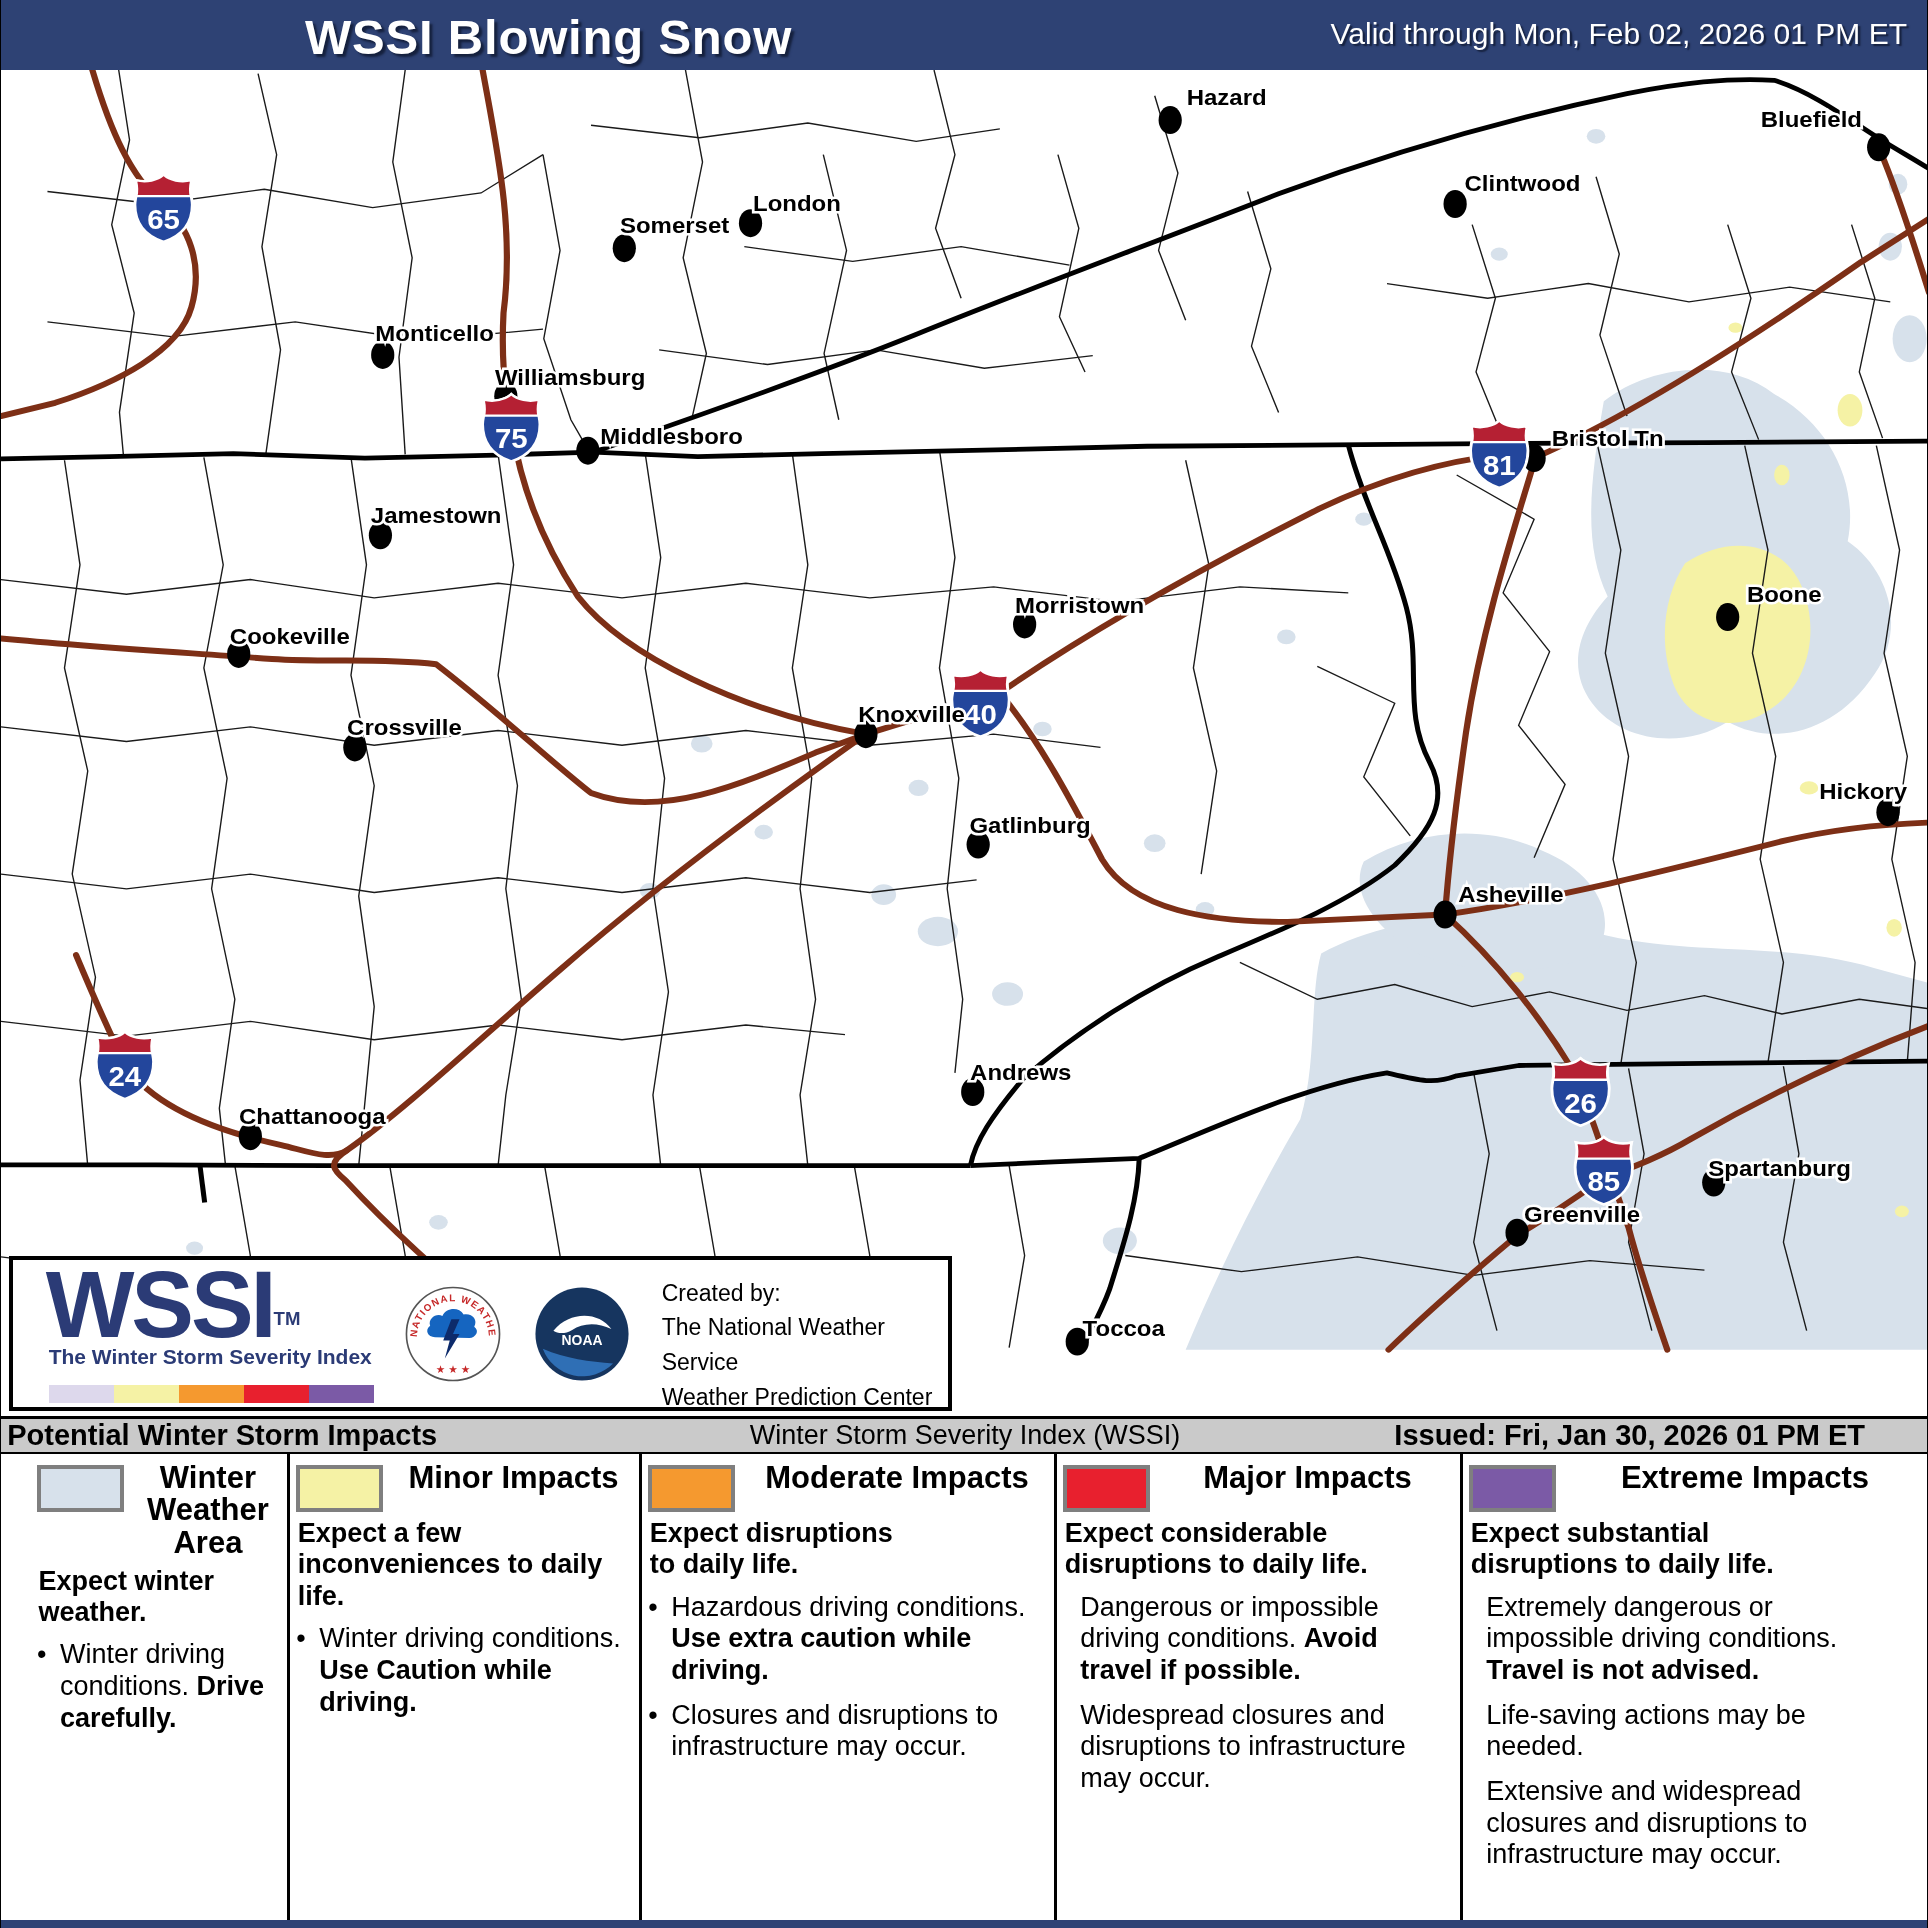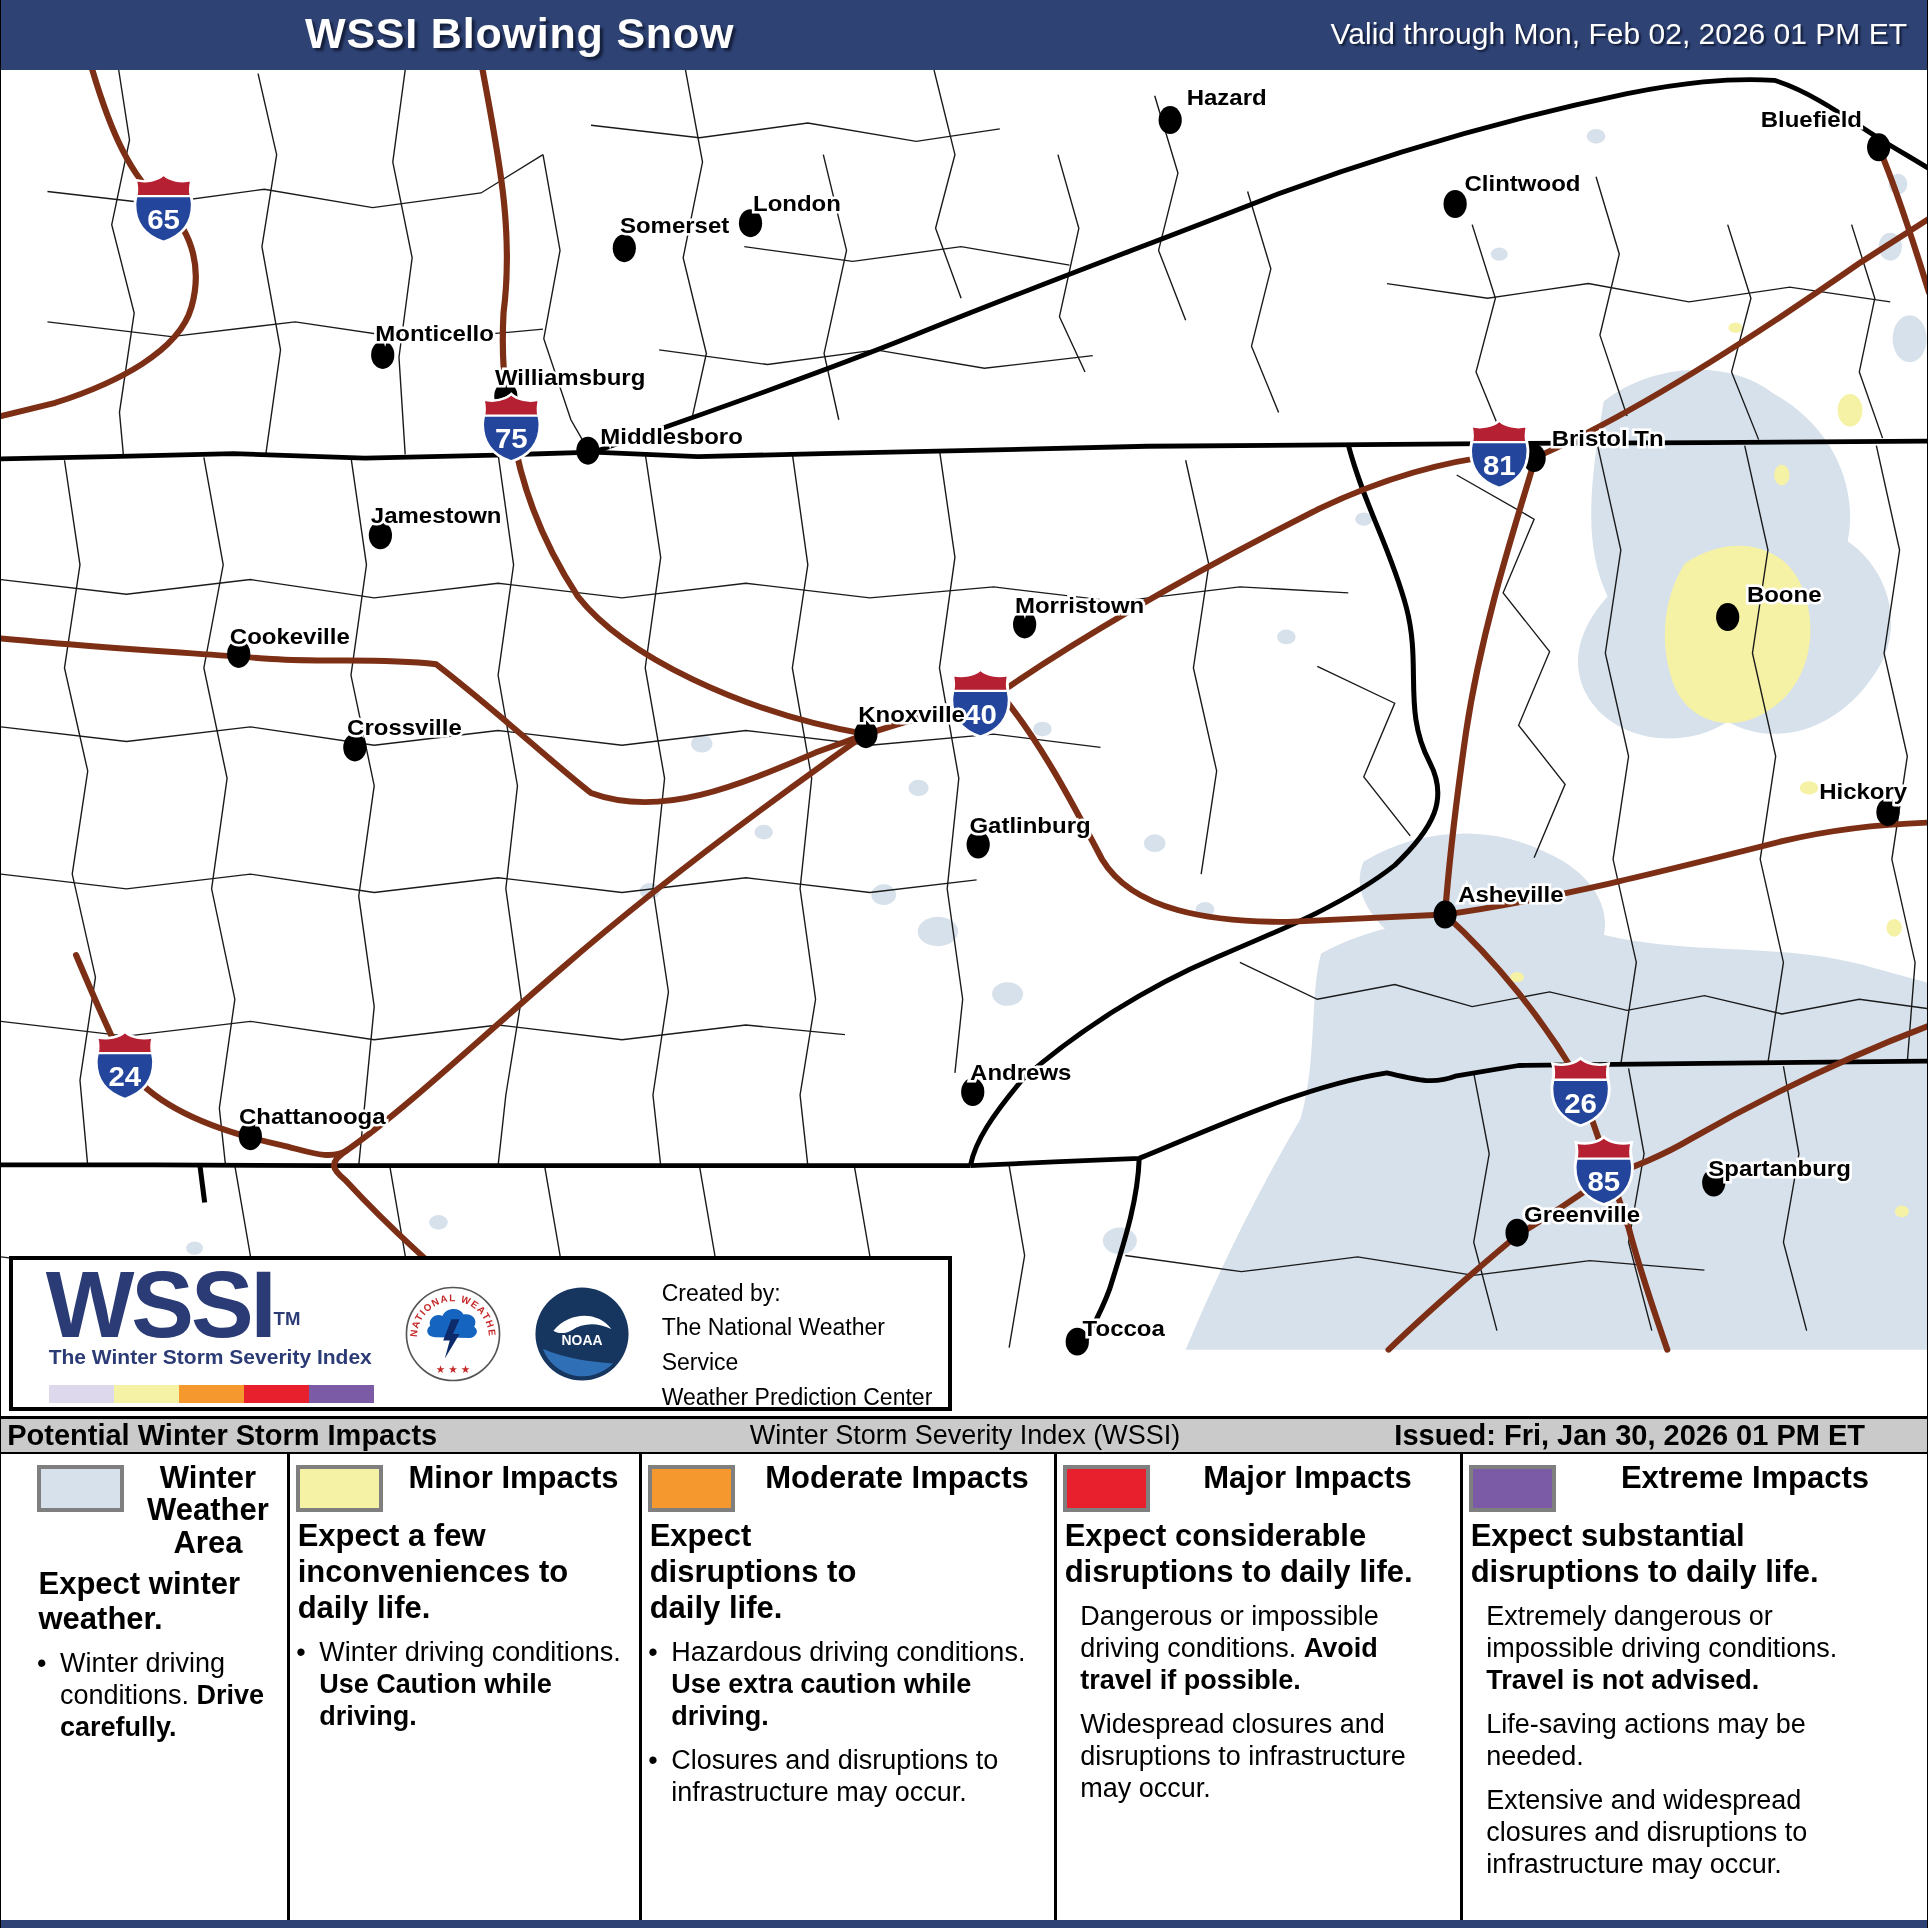--- a/index.html
+++ b/index.html
@@ -1,20 +1,20 @@
 <!DOCTYPE html>
 <html style="font-size:12.4px"><head>
 <meta charset="utf-8">
 <style>
   html,body{margin:0;padding:0;background:#ffffff;font-family:"Liberation Sans",sans-serif;}
   .page{position:relative;width:1928px;height:1928px;overflow:hidden;background:#fff;box-sizing:border-box;border-left:1.5px solid #000;border-right:1.5px solid #000;}
 
   
   .header{position:absolute;top:0;left:0;width:100%;height:70px;background:#2E4274;}
-  .header .title{position:absolute;left:304px;top:9.3px;font-size:43px;font-weight:bold;color:#fff;letter-spacing:0.8px;text-shadow:3.1px 3.1px 2.3px #15203d;}
+  .header .title{position:absolute;left:304px;top:9.3px;font-size:49px;font-weight:bold;color:#fff;letter-spacing:0.8px;text-shadow:3.1px 3.1px 2.3px #15203d;}
   .header .valid{position:absolute;right:20px;top:17px;font-size:30px;color:#fff;text-shadow:2.3px 2.3px 1.5px #15203d;}
 
   
   .map{position:absolute;top:70px;left:0;width:1928px;height:1346px;background:#fff;}
   .map svg.basemap{position:absolute;top:0;left:0;}
 
   
   .logo-box{position:absolute;left:7.7px;top:1186px;width:943px;height:155px;background:#fff;border:4.6px solid #000;box-sizing:border-box;padding-left:20px;}
   .wssi-big{position:absolute;left:33px;top:-9.3px;font-size:94px;font-weight:bold;color:#2B3B76;letter-spacing:-3.1px;}
   .wssi-tm{font-size:18.6px;font-weight:bold;vertical-align:12.4px;letter-spacing:0;}
@@ -32,21 +32,21 @@
   .graybar .gb-center{position:absolute;left:964px;transform:translateX(-50%);font-size:27px;color:#000;}
   .graybar .gb-right{position:absolute;right:64px;font-size:29px;font-weight:bold;color:#000;}
 
   
   .legend{position:absolute;top:1454px;left:0;width:1928px;height:466px;display:flex;background:#fff;}
   .col{box-sizing:border-box;padding:7.7px 6.2px 4.6px 6.2px;}
   .col.sep{border-right:3.1px solid #000;}
   .col-head{display:flex;gap:11px;align-items:flex-start;margin-bottom:3.1px;}
   .swatch{flex:0 0 auto;width:79px;height:39px;border:4.6px solid #7F7F7F;margin-top:3.1px;box-sizing:content-box;}
   .col-title{font-size:31px;font-weight:bold;color:#000;flex:1;text-align:center;line-height:1.05;}
-  .intro{font-size:31px;font-weight:bold;color:#000;line-height:1.16;margin:6.2px 0 11px 1.5px;}
+  .intro{font-size:27px;font-weight:bold;color:#000;line-height:1.16;margin:6.2px 0 11px 1.5px;}
   .item{display:flex;font-size:27px;color:#000;line-height:1.18;margin-bottom:12.4px;}
   .marker{flex:0 0 23px;}
   .item.nobul .marker{visibility:hidden;flex:0 0 17px;}
   .item-text b{font-weight:bold;}
   .col:nth-child(1) .intro{max-width:256px;}
   .col:nth-child(2) .intro{max-width:341px;}
   .col:nth-child(3) .intro{max-width:267px;}
   .col:nth-child(4) .intro{max-width:395px;}
   .col:nth-child(5) .intro{max-width:364px;}
   .col:nth-child(5) .item-text{max-width:403px;}

